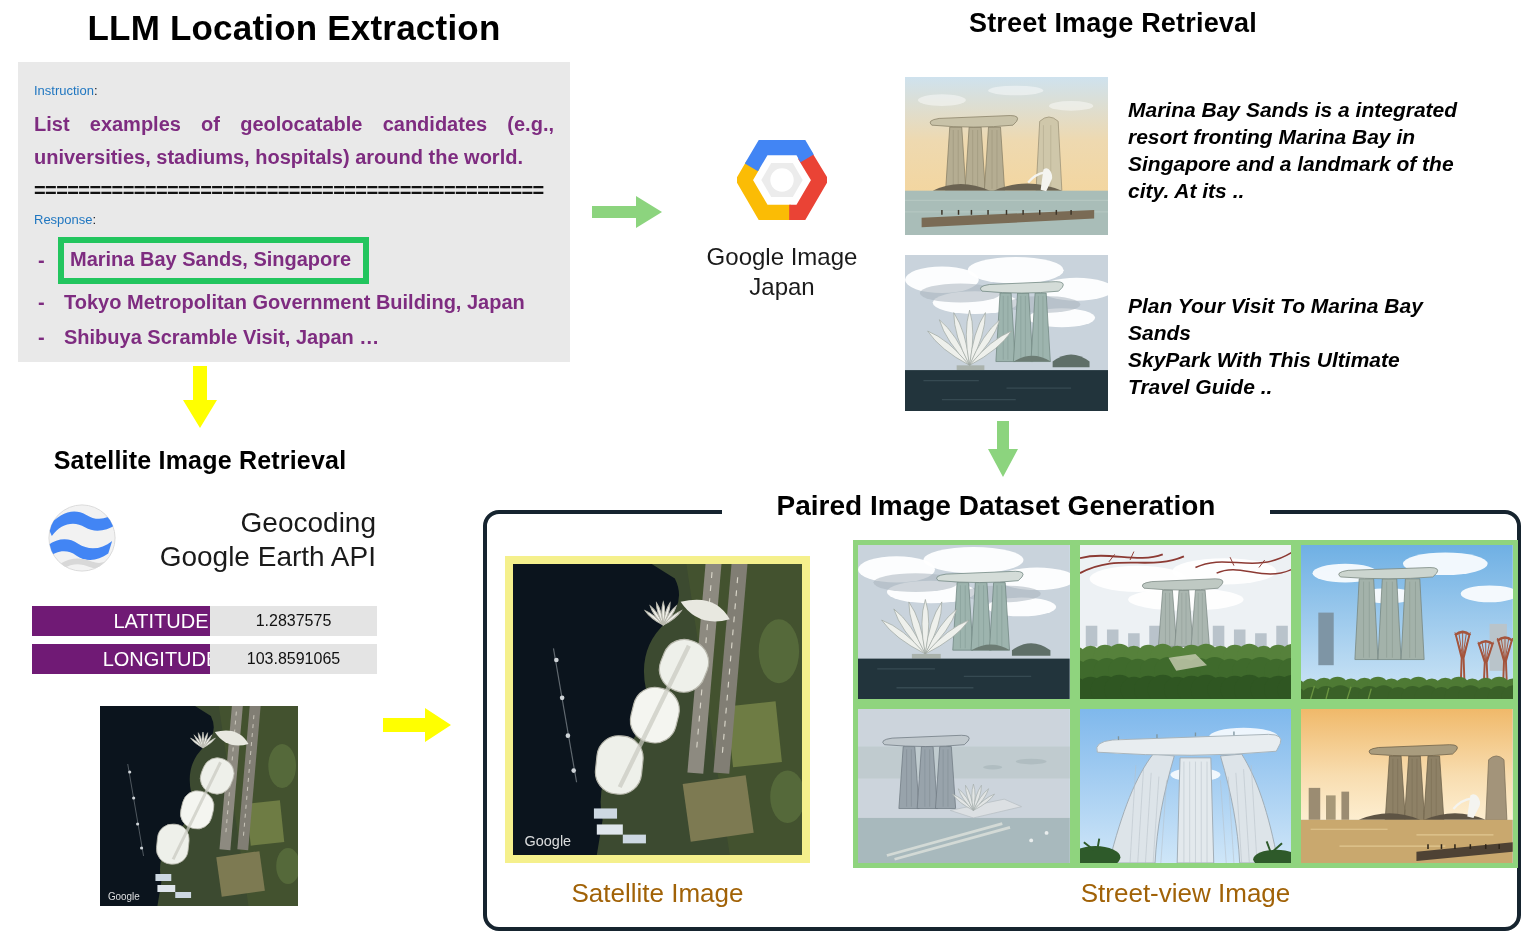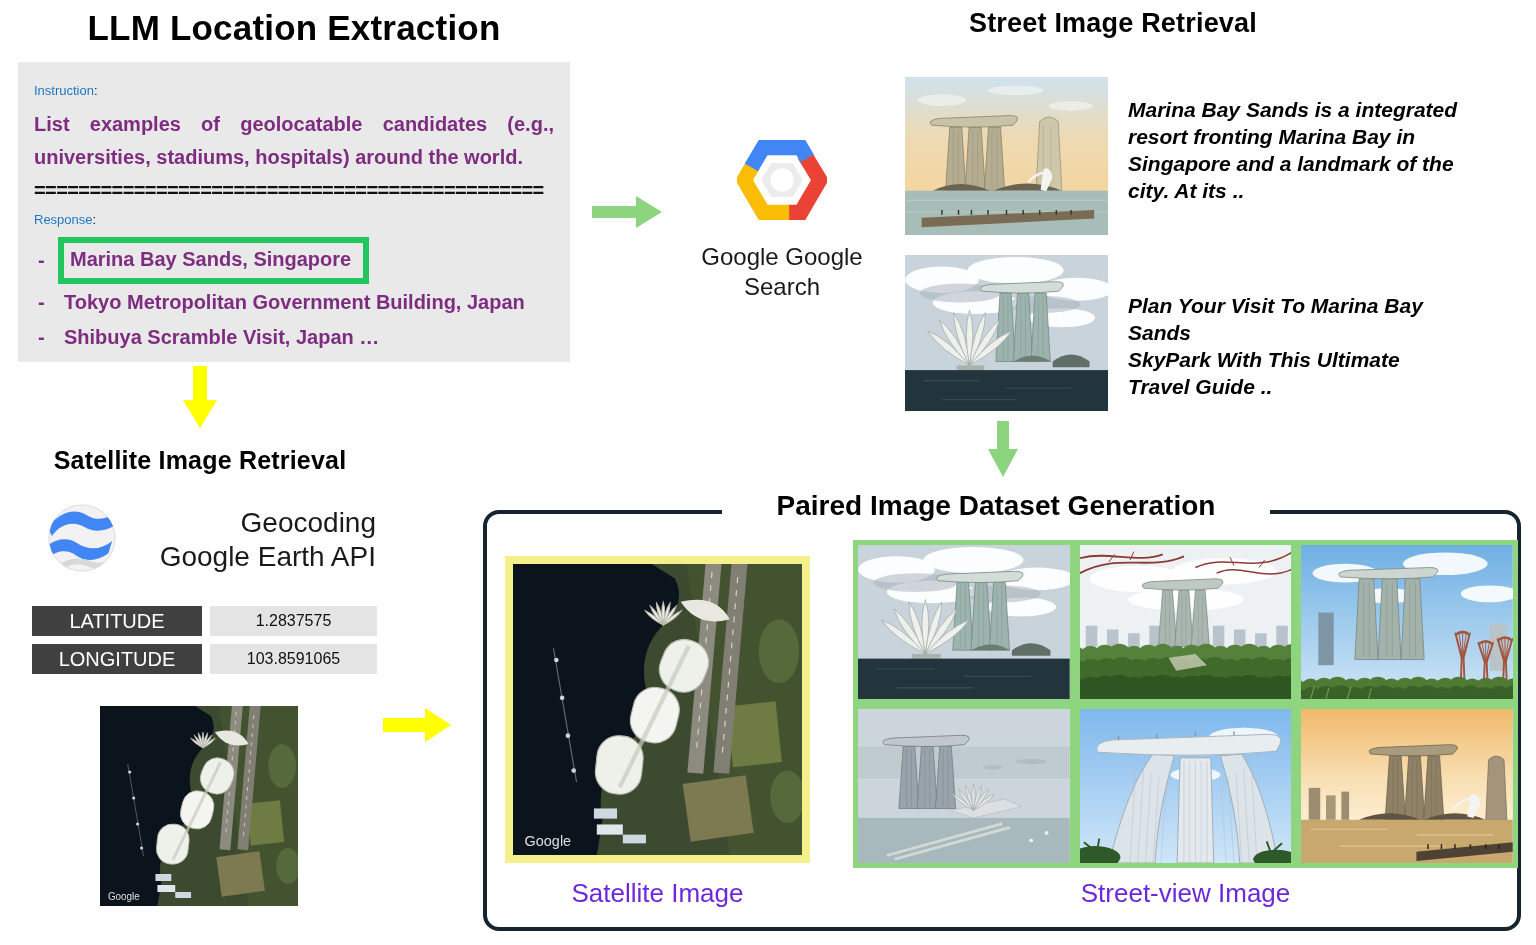--- a/index.html
+++ b/index.html
@@ -27,30 +27,30 @@
   .photo svg{display:block;}
 
   
   .caption{font-size:21px;font-weight:bold;font-style:italic;color:#000;line-height:27px;}
 
   
   .plain-label{font-size:24px;color:#1a1a1a;text-align:center;line-height:30px;}
   .geo-label{font-size:28px;color:#1a1a1a;text-align:center;line-height:34px;}
 
   
-  .coord-label{background:#404040;color:#fff;font-size:20px;display:flex;align-items:center;justify-content:center;}
+  .coord-label{background:#701a75;color:#fff;font-size:20px;display:flex;align-items:center;justify-content:center;padding-left:44px;}
   .coord-value{background:#E4E4E4;color:#111;font-size:16px;display:flex;align-items:center;justify-content:center;}
 
   
   .paired-box{border:4px solid #16242F;border-radius:16px;background:#fff;}
   .paired-title{font-weight:bold;font-size:28px;color:#000;text-align:center;background:#fff;}
   .sat-frame{border:8px solid #F5F08C;background:#0b141d;}
   .street-grid{display:grid;grid-template-columns:repeat(3,1fr);grid-template-rows:repeat(2,1fr);}
   .street-grid .cell{border:5px solid #8FD47E;overflow:hidden;background:#cfe0ee;}
-  .inner-label{font-size:26px;color:#6d28d9;text-align:center;}
+  .inner-label{font-size:26px;color:#a16207;text-align:center;}
 </style>
 </head>
 <body>
 
 <div class="canvas">
 
   <div class="sec-title abs" style="left:18px;top:8px;width:552px;font-size:35px;">LLM Location Extraction</div>
 
   <div class="llm-box abs" style="left:18px;top:62px;width:552px;height:300px;">
     <div class="llm-inner">
@@ -84,21 +84,21 @@
 
   <div class="abs" style="left:737px;top:138px;width:90px;height:84px;">
     <svg viewBox="0 0 100 90" width="90" height="84">
       <polyline points="18,28 8,45 29,81 60,81" stroke="#FBBC05" stroke-width="17" fill="none"></polyline>
       <polyline points="75,17 92,45 71,81 58,81" stroke="#EA4335" stroke-width="17" fill="none"></polyline>
       <polyline points="16,31 29,9 71,9 78,21" stroke="#4285F4" stroke-width="17" fill="none"></polyline>
       <polygon points="38,26 62,26 73,45 62,64 38,64 27,45" fill="#ECECEC"></polygon>
       <circle cx="50" cy="45" r="13" fill="#ffffff"></circle>
     </svg>
   </div>
-  <div class="plain-label abs" style="left:687px;top:242px;width:190px;">Google Google Search</div>
+  <div class="plain-label abs" style="left:687px;top:242px;width:190px;">Google Image Japan</div>
 
   <div class="photo abs" style="left:905px;top:77px;width:203px;height:158px;">
       <svg viewBox="0 0 220 164" width="100%" height="100%" preserveAspectRatio="none" xmlns="http://www.w3.org/2000/svg">
         <defs>
           <linearGradient id="gd1" x1="0" y1="0" x2="0" y2="1">
             <stop offset="0" stop-color="#cfe2ee"></stop>
             <stop offset="0.55" stop-color="#eed9b0"></stop>
             <stop offset="1" stop-color="#f3d6a0"></stop>
           </linearGradient>
         </defs>

